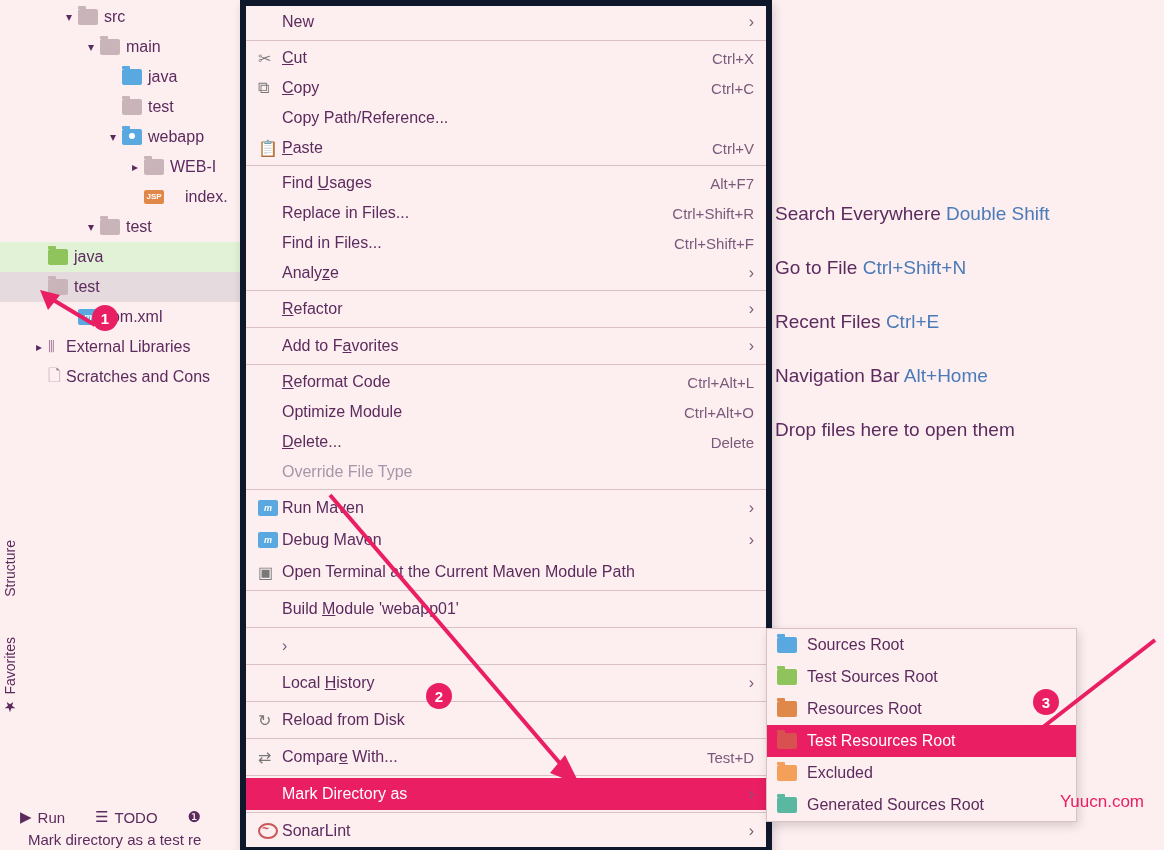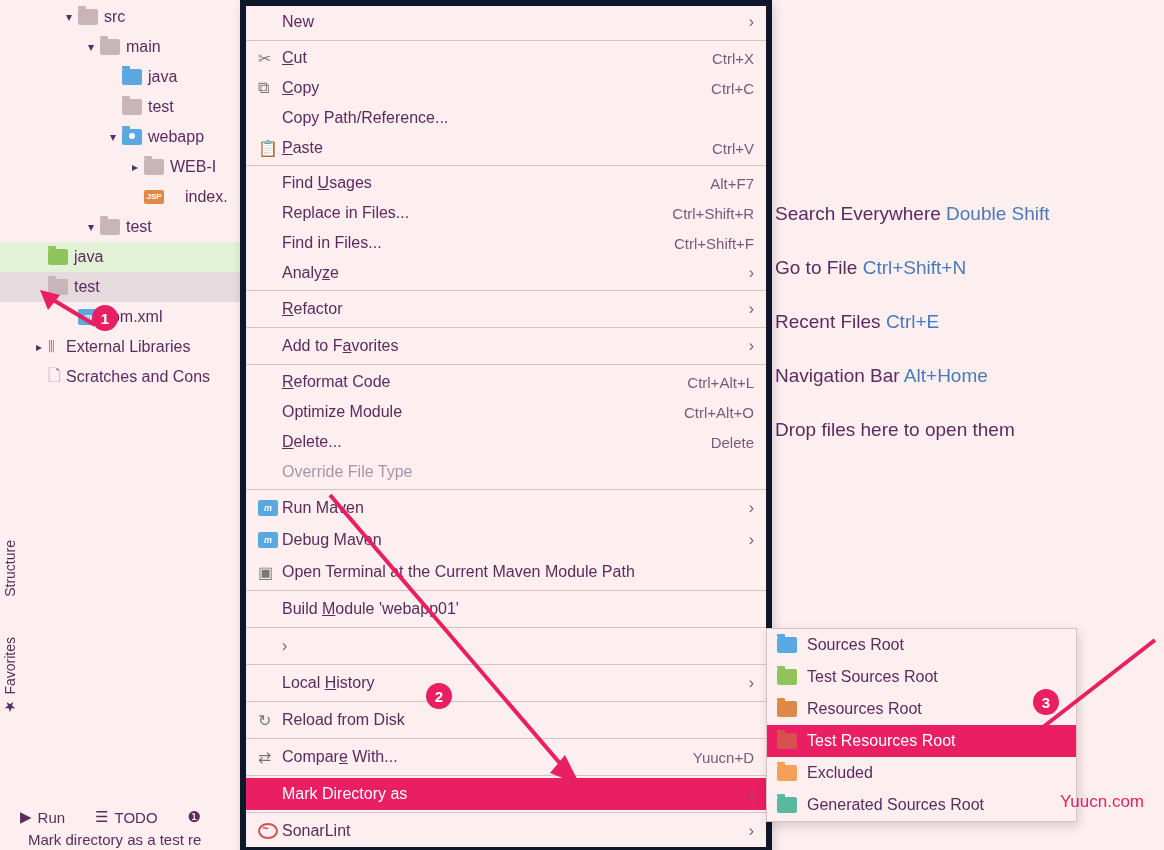--- a/index.html
+++ b/index.html
@@ -242,21 +242,21 @@
     </div>
   <div class="sep"></div>
   <div class="mi">
       <span class="mi-icon">↻</span>
       <span class="mi-label">Reload from Disk</span>
     </div>
   <div class="sep"></div>
   <div class="mi">
       <span class="mi-icon">⇄</span>
       <span class="mi-label">Compar<u>e</u> With...</span>
-      <span class="shortcut">Yuucn+D</span>
+      <span class="shortcut">Test+D</span>
     </div>
   <div class="sep"></div>
   <div class="mi highlight">
       <span class="mi-icon"></span>
       <span class="mi-label">Mark Directory as</span>
       <span class="arrow">›</span>
     </div>
   <div class="sep"></div>
   <div class="mi">
       <span class="sonar-icon"></span>

